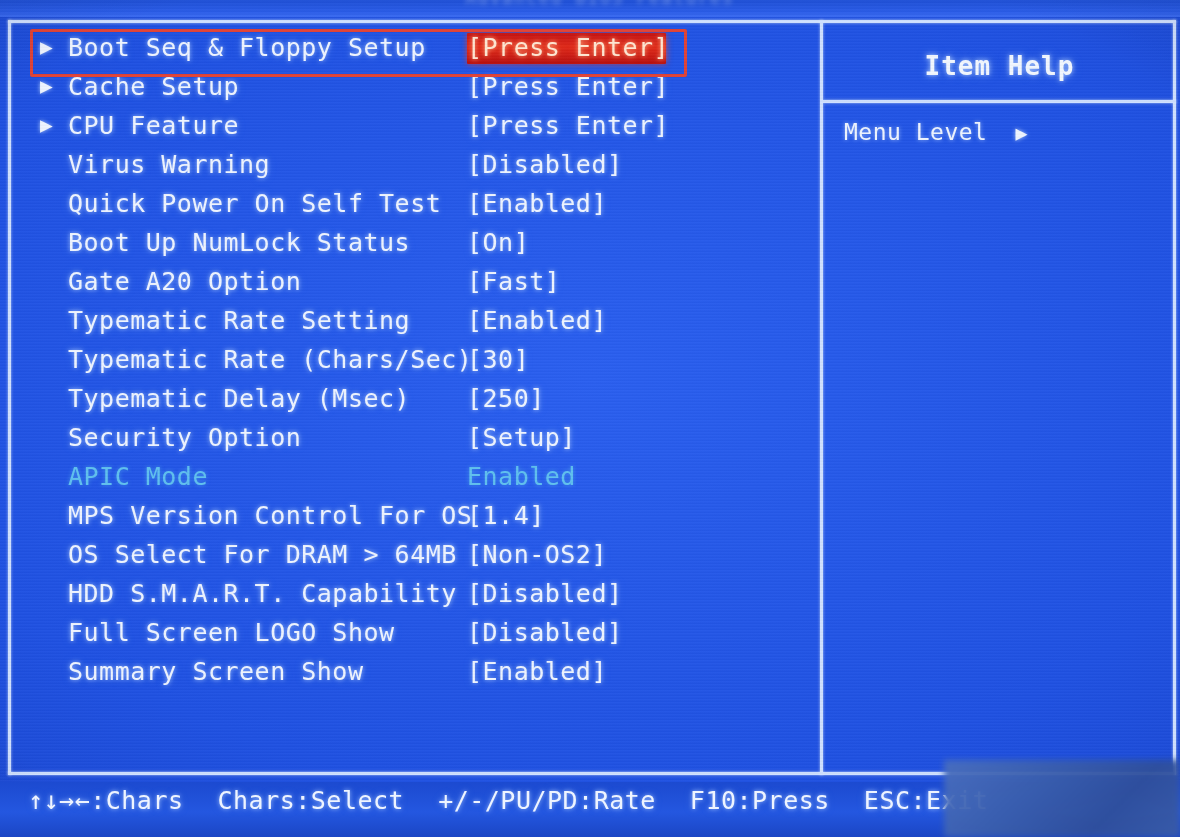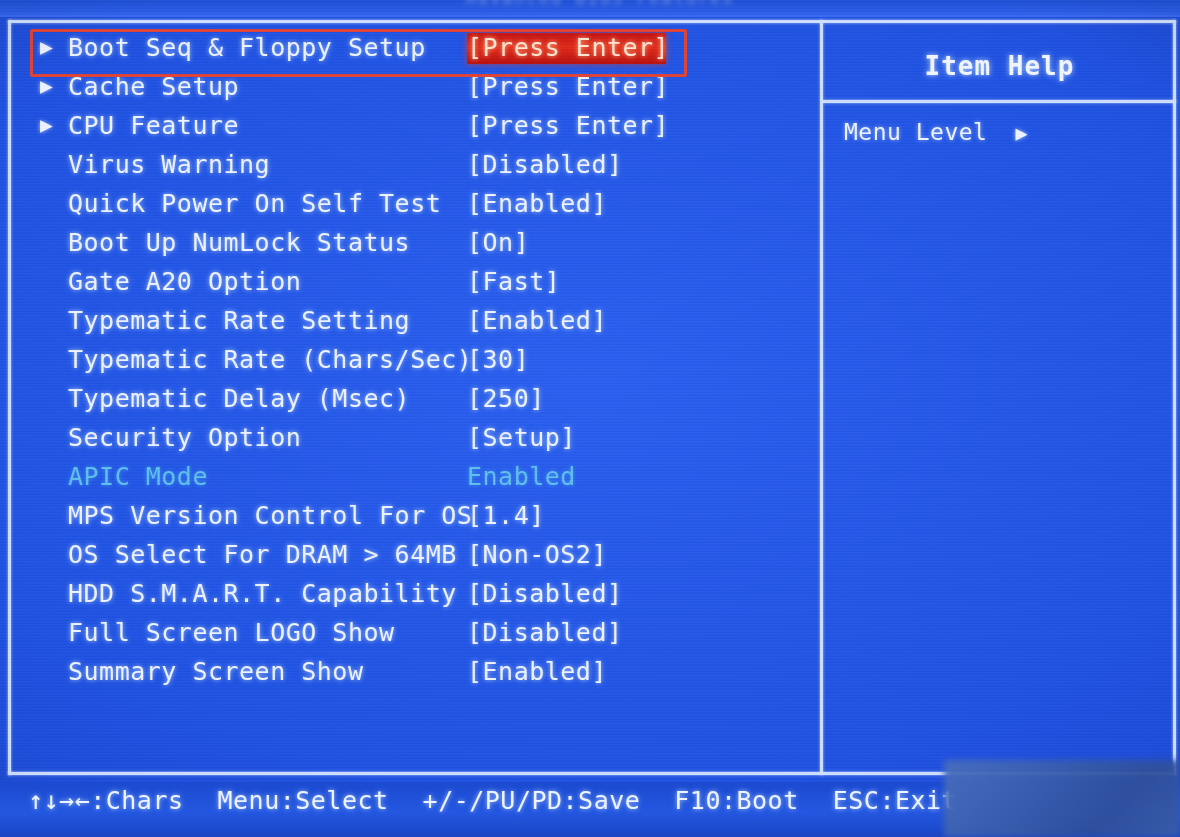--- a/index.html
+++ b/index.html
@@ -243,15 +243,15 @@
     <div class="help-line">
       <span>Menu Level</span><span class="tri">▶</span>
     </div>
   </div>
 
   <div id="scan"></div>
   <div id="vign"></div>
 </div>
 
 <div id="status">
-  <div class="status-text" id="status-text"><span>↑↓→←:Chars</span><span>Menu:Select</span><span>+/-/PU/PD:Save</span><span>F10:Boot</span><span>ESC:Exit</span></div>
+  <div class="status-text" id="status-text"><span>↑↓→←:Chars</span><span>Chars:Select</span><span>+/-/PU/PD:Rate</span><span>F10:Press</span><span>ESC:Exit</span></div>
 </div>
 <div id="redact"></div>
 
 </body></html>

